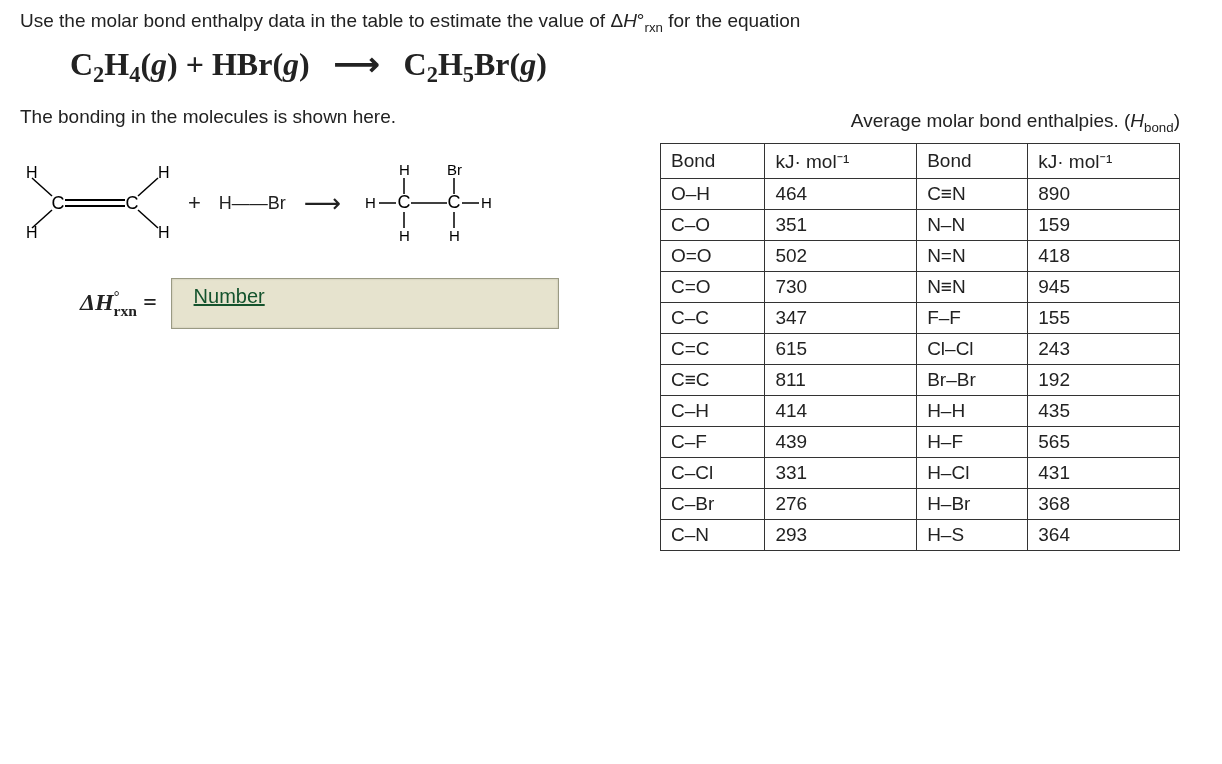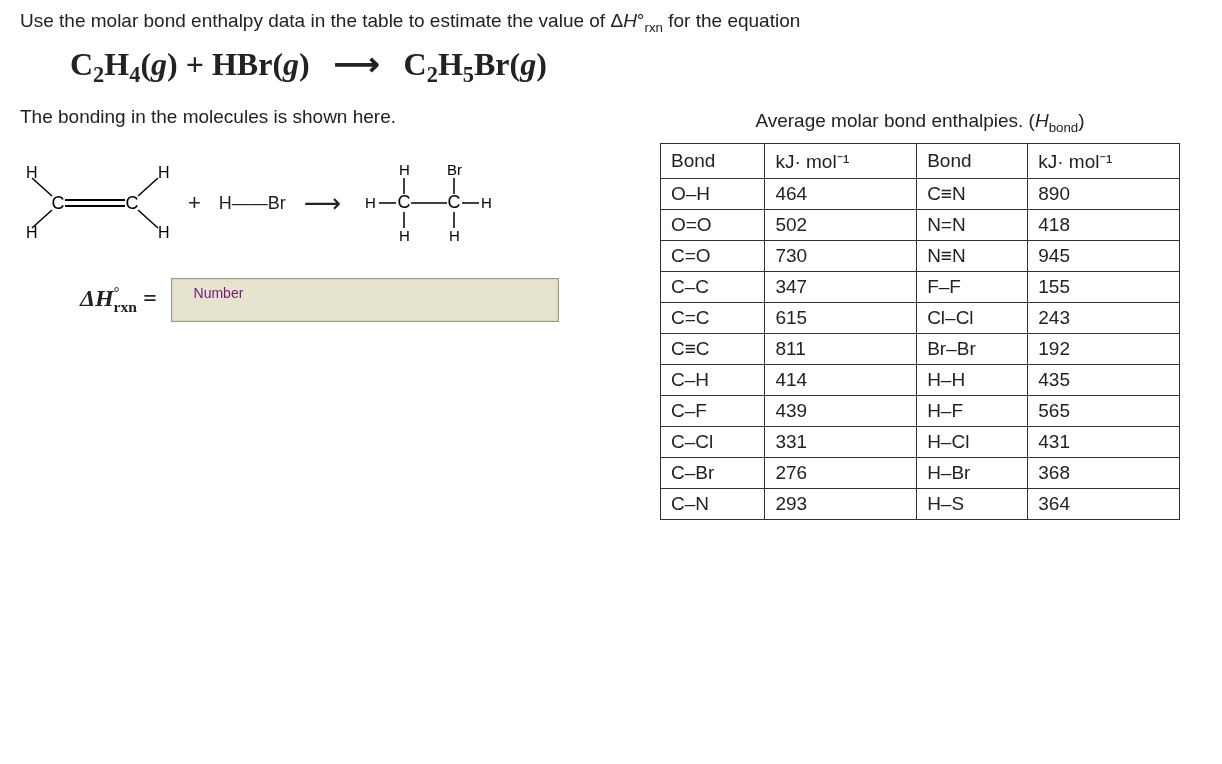--- a/index.html
+++ b/index.html
@@ -15,21 +15,21 @@
     font-family: "Times New Roman", serif;
     font-size: 32px;
     font-weight: bold;
     margin: 10px 0 18px 50px;
   }
   .sub { font-size: 0.7em; vertical-align: sub; }
   .italic { font-style: italic; }
   .row { display: flex; align-items: flex-start; }
   .left-col { width: 640px; }
   .right-col { width: 520px; }
-  .table-title { text-align: center; margin: 4px 0 8px 0; }
+  .table-title { text-align: right; margin: 4px 0 8px 0; }
   table {
     border-collapse: collapse;
     width: 100%;
     font-size: 19px;
   }
   td, th {
     border: 1px solid #333;
     padding: 4px 10px;
     text-align: left;
     font-weight: normal;
@@ -51,23 +51,24 @@
   }
   .input-panel {
     background: #e6e3ce;
     border: 1px solid #9a9a83;
     box-shadow: inset 0 0 2px rgba(0,0,0,.2);
     padding: 6px 18px 16px 18px;
     width: 350px;
     position: relative;
   }
   .input-label {
-    font-size: 14px;
-    color: #701a75;
+    font-size: 20px;
+    color: #14532d;
     margin: 0 0 4px 4px;
+    text-decoration: underline;
   }
   .input-row { display:flex; align-items:center; gap:10px; }
   .text-input {
     width: 160px;
     height: 26px;
     border: 1px solid #888;
     background: #fff;
     font-size: 16px;
     padding: 2px 6px;
   }
@@ -160,20 +161,26 @@
       </tr>
       </tbody>
         <tbody id="bond-rows">
           <tr>
             <td>O–H</td>
             <td>464</td>
             <td>C≡N</td>
             <td>890</td>
           </tr>
           <tr>
+            <td>C–O</td>
+            <td>351</td>
+            <td>N–N</td>
+            <td>159</td>
+          </tr>
+          <tr>
             <td>O=O</td>
             <td>502</td>
             <td>N=N</td>
             <td>418</td>
           </tr>
           <tr>
             <td>C=O</td>
             <td>730</td>
             <td>N≡N</td>
             <td>945</td>

